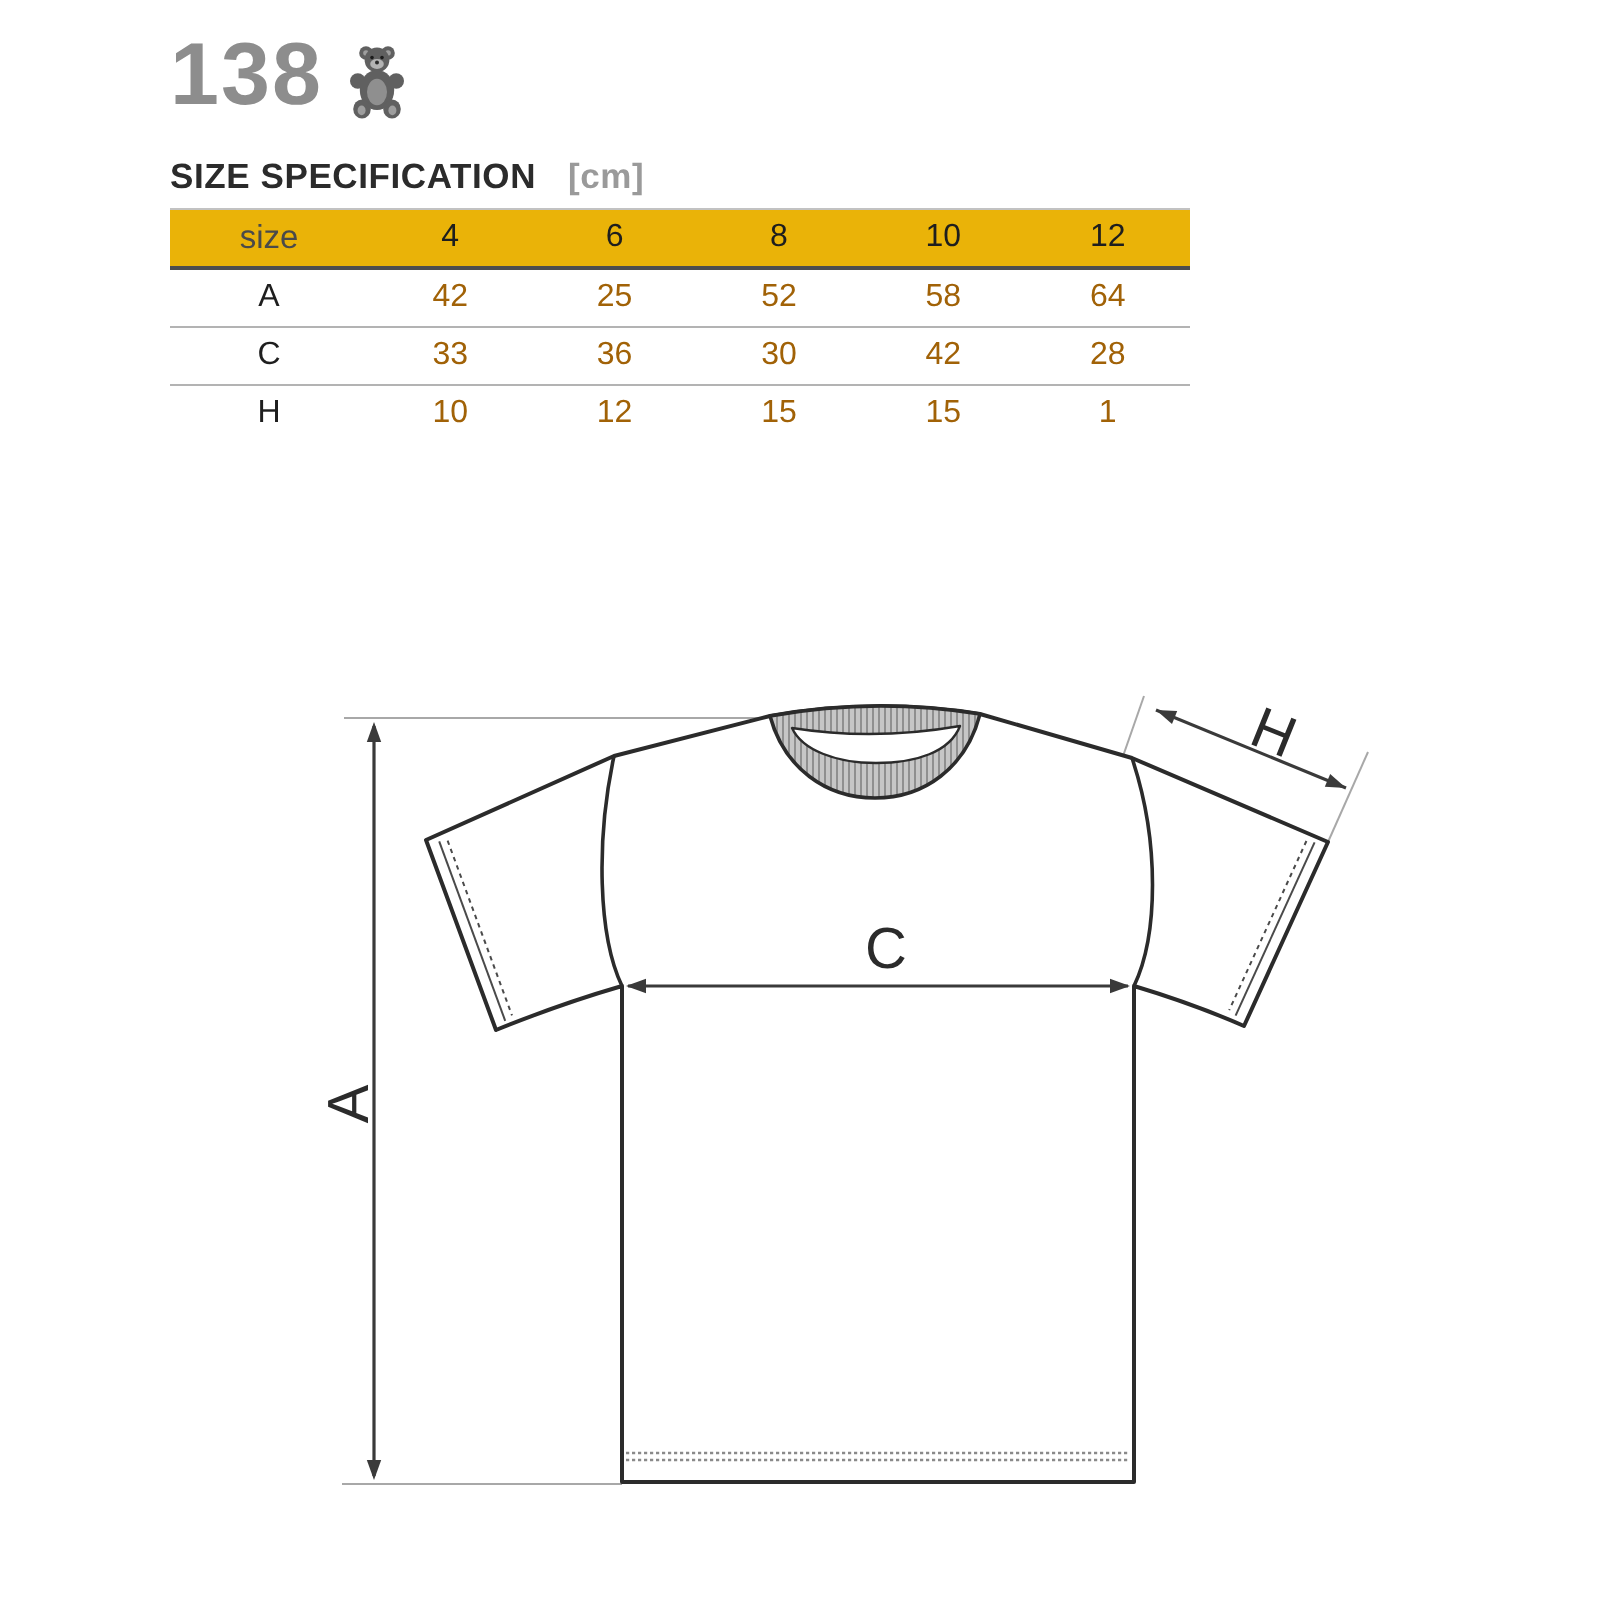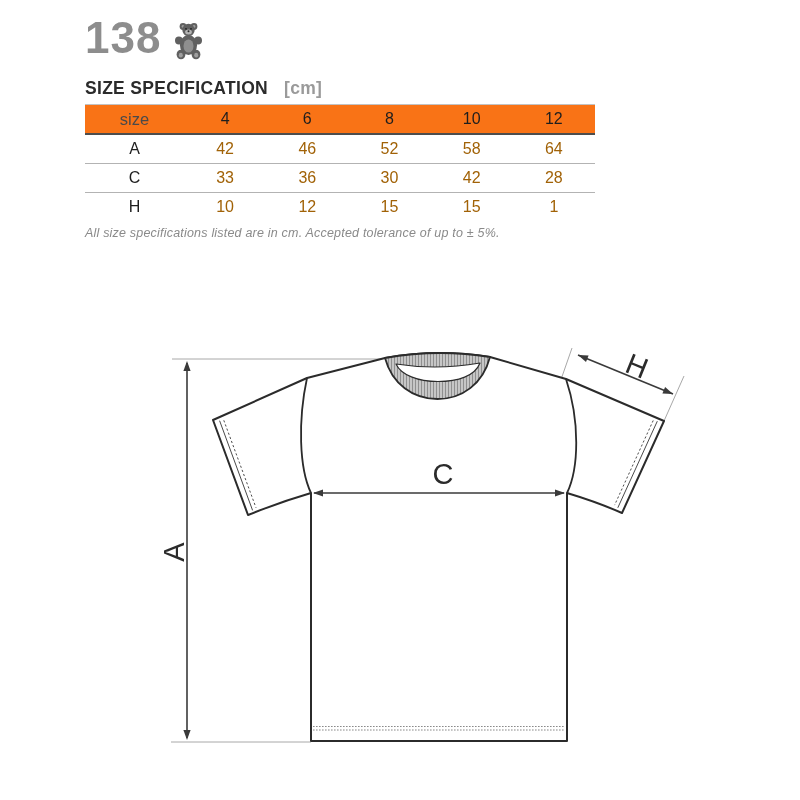--- a/index.html
+++ b/index.html
@@ -11,21 +11,21 @@
   .brand-row{position:absolute;left:85px;top:16px;display:flex;align-items:flex-end;gap:12px;}
   .product-code{font-size:44px;font-weight:700;color:#8d8d8d;letter-spacing:1px;line-height:1;}
   .product-name{font-size:30px;font-weight:700;color:#2b2b2b;line-height:1.05;letter-spacing:.3px;}
   .bear{width:27px;height:39px;margin-left:2px;}
   
   .section-title{position:absolute;left:85px;top:78px;font-size:17.5px;font-weight:700;letter-spacing:.3px;}
   .section-title .unit{color:#9a9a9a;font-weight:700;margin-left:16px;}
   
   table.sizes{position:absolute;left:85px;top:104px;width:510px;border-collapse:collapse;table-layout:fixed;font-size:16px;}
   table.sizes col.c0{width:99px;}
-  table.sizes thead tr{background:#f97316;border-top:1px solid #c2c2c2;border-bottom:2px solid #4d4d4d;}
+  table.sizes thead tr{background:#eab308;border-top:1px solid #c2c2c2;border-bottom:2px solid #4d4d4d;}
   table.sizes th,table.sizes td{height:28px;padding:0;text-align:center;vertical-align:middle;font-weight:400;}
   table.sizes thead th{height:28px;}
   .corner-label{color:#4a4a4a;font-weight:400;font-size:16.5px;}
   .size-col{font-weight:700;color:#1e1e1e;}
   .row-label{font-weight:700;color:#1e1e1e;}
   .cell-val{color:#a16207;}
   table.sizes tbody tr + tr{border-top:1px solid #b3b3b3;}
   .footnote{position:absolute;left:85px;top:226px;font-size:12.5px;font-style:italic;color:#8a8a8a;letter-spacing:.2px;}
   
   .diagram{position:absolute;left:0;top:330px;}
@@ -79,21 +79,21 @@
         <th class="size-col">6</th>
         <th class="size-col">8</th>
         <th class="size-col">10</th>
         <th class="size-col">12</th>
       </tr>
     </thead>
     <tbody>
       <tr>
         <td class="row-label">A</td>
         <td class="cell-val">42</td>
-        <td class="cell-val">46</td>
+        <td class="cell-val">25</td>
         <td class="cell-val">52</td>
         <td class="cell-val">58</td>
         <td class="cell-val">64</td>
       </tr>
       <tr>
         <td class="row-label">C</td>
         <td class="cell-val">33</td>
         <td class="cell-val">36</td>
         <td class="cell-val">30</td>
         <td class="cell-val">42</td>
@@ -103,21 +103,20 @@
         <td class="row-label">H</td>
         <td class="cell-val">10</td>
         <td class="cell-val">12</td>
         <td class="cell-val">15</td>
         <td class="cell-val">15</td>
         <td class="cell-val">1</td>
       </tr>
     </tbody>
   </table>
 
-  <div class="footnote">All size specifications listed are in cm. Accepted tolerance of up to ± 5%.</div>
 
   <svg class="diagram" width="800" height="470" viewBox="0 330 800 470" aria-hidden="true">
     <defs>
       <pattern id="rib" width="3" height="4" patternUnits="userSpaceOnUse">
         <rect width="3" height="4" fill="#c6c6c6"></rect>
         <rect x="1" width="1" height="4" fill="#8f8f8f"></rect>
       </pattern>
     </defs>
 
     <line x1="172" y1="359" x2="387" y2="359" stroke="#a8a8a8" stroke-width="1"></line>

